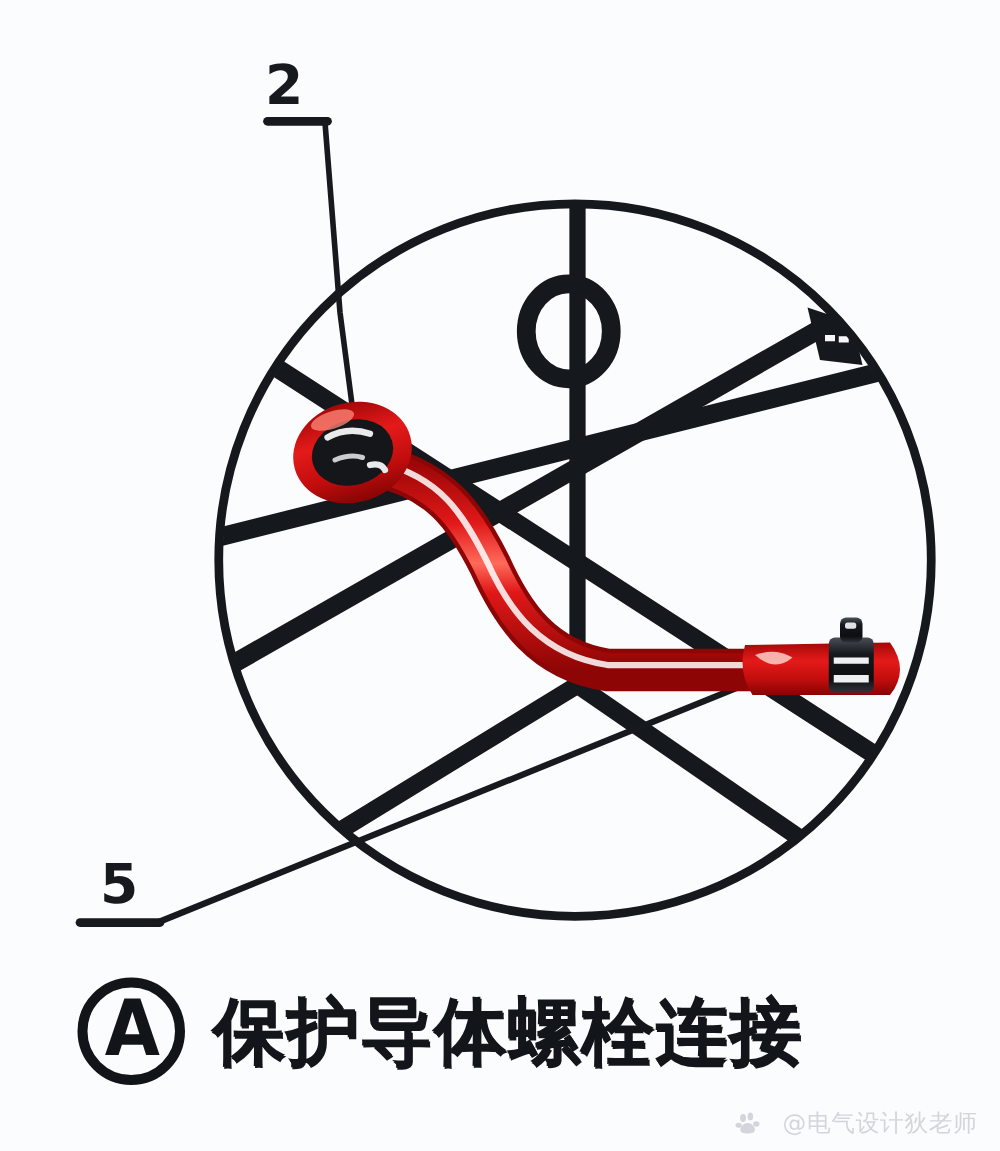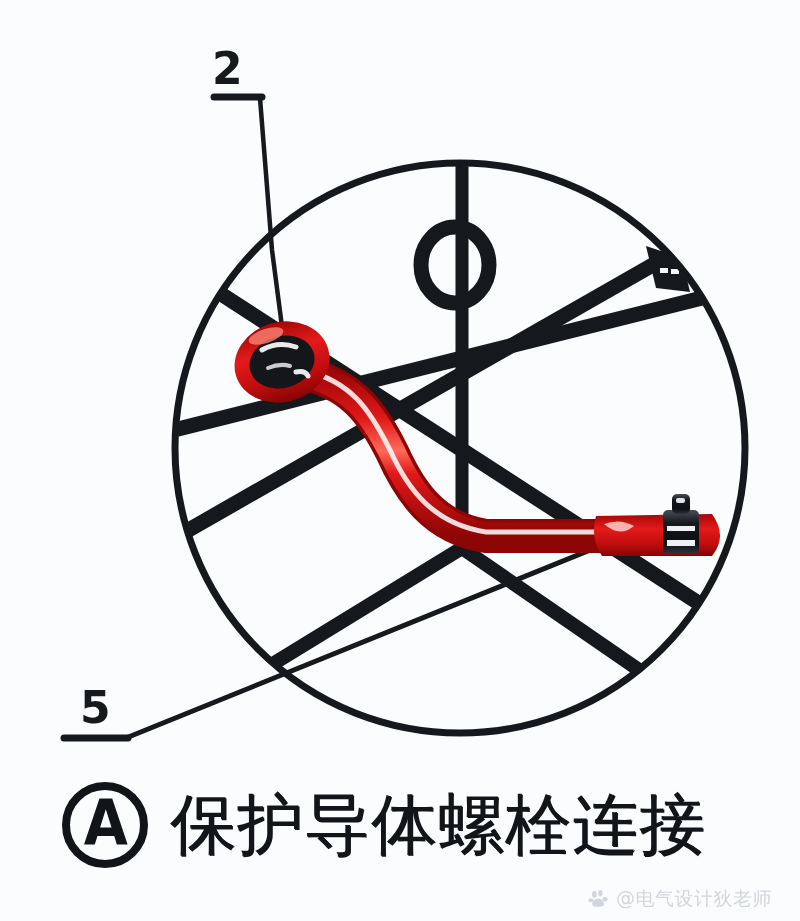--- a/index.html
+++ b/index.html
@@ -48,35 +48,35 @@
     font-family: "DejaVu Sans", sans-serif;
     font-size: 62px;
     font-weight: 700;
     line-height: 1;
     color: #111418;
     letter-spacing: -2px;
     transform: translateY(-2px) scaleX(0.92);
   }
   .caption-text {
     font-family: "DejaVu Sans", "Liberation Sans", sans-serif;
-    font-size: 66px;
-    font-weight: 400;
+    font-size: 58px;
+    font-weight: 700;
     color: #121519;
     letter-spacing: 1px;
     white-space: nowrap;
     line-height: 1;
     text-shadow: 1px 1px 0 #121519;
   }
   .watermark {
     position: absolute;
     left: 588px;
     top: 886px;
     display: flex;
     align-items: center;
-    gap: 6px;
+    gap: 16px;
     opacity: 0.42;
     user-select: none;
   }
   .watermark-paw {
     width: 22px;
     height: 22px;
     flex: 0 0 auto;
   }
   .watermark-text {
     font-family: "DejaVu Sans", "Liberation Sans", sans-serif;

